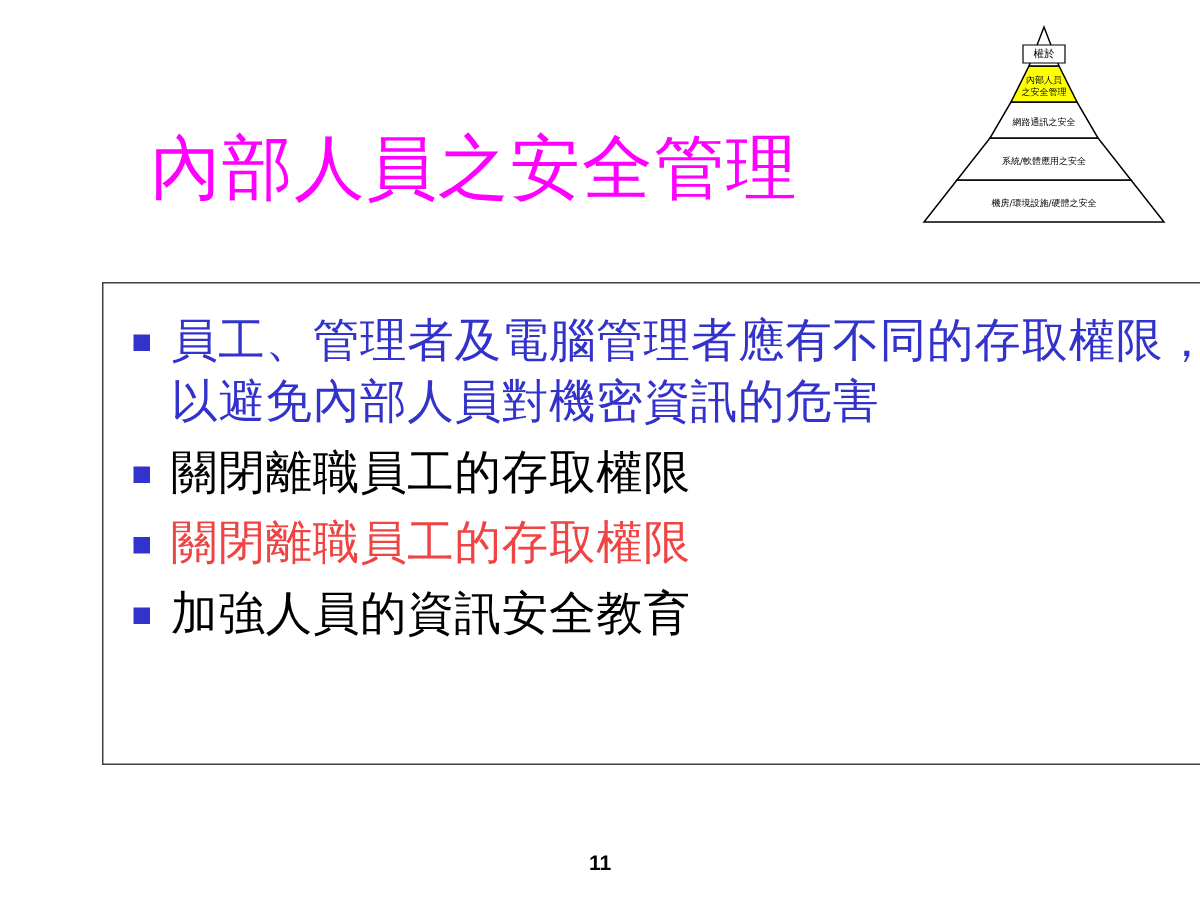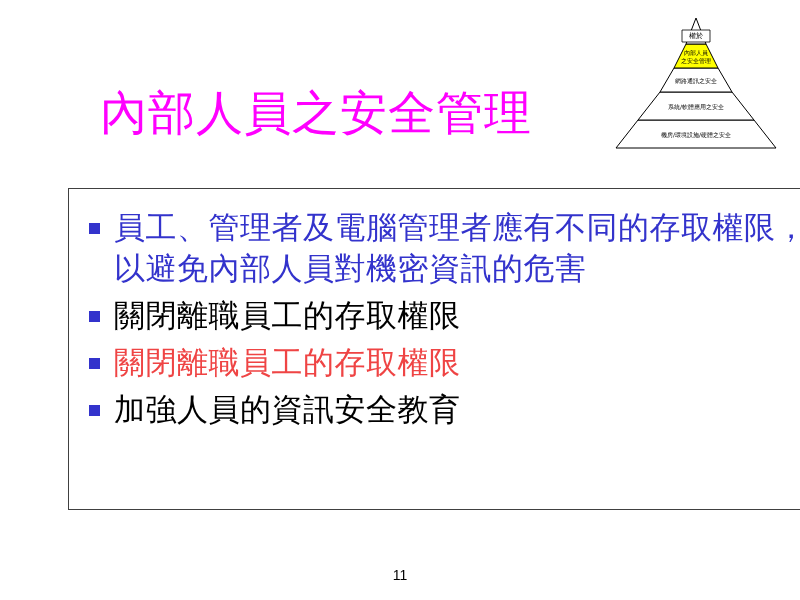--- a/index.html
+++ b/index.html
@@ -93,21 +93,21 @@
 
   
   .page-number {
     position: absolute;
     left: 0;
     top: 567px;
     width: 800px;
     text-align: center;
     font-family: "Liberation Sans", sans-serif;
     font-size: 14px;
-    font-weight: normal;
+    font-weight: bold;
     color: #000000;
   }
 </style>
 </head>
 <body>
 
 <div class="slide">
 
   <div class="pyramid">
     <svg width="180" height="145" viewBox="0 0 180 145" xmlns="http://www.w3.org/2000/svg">

